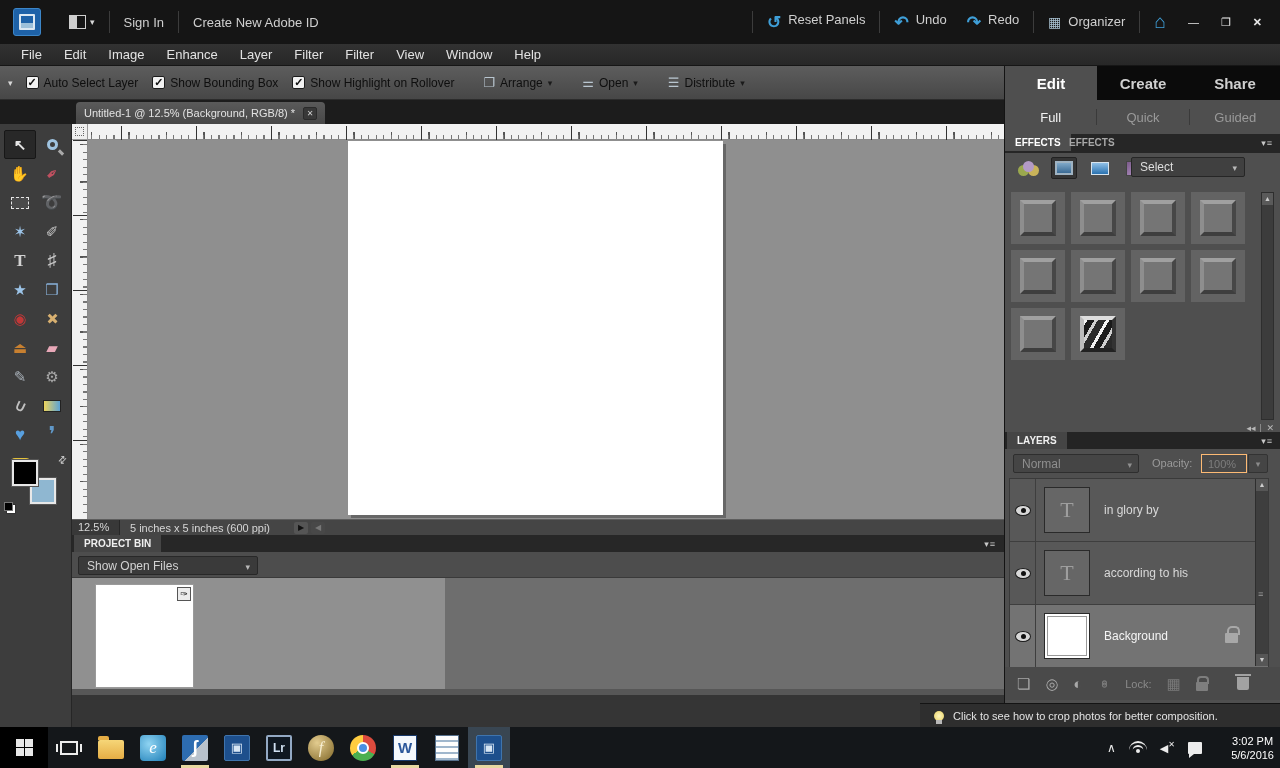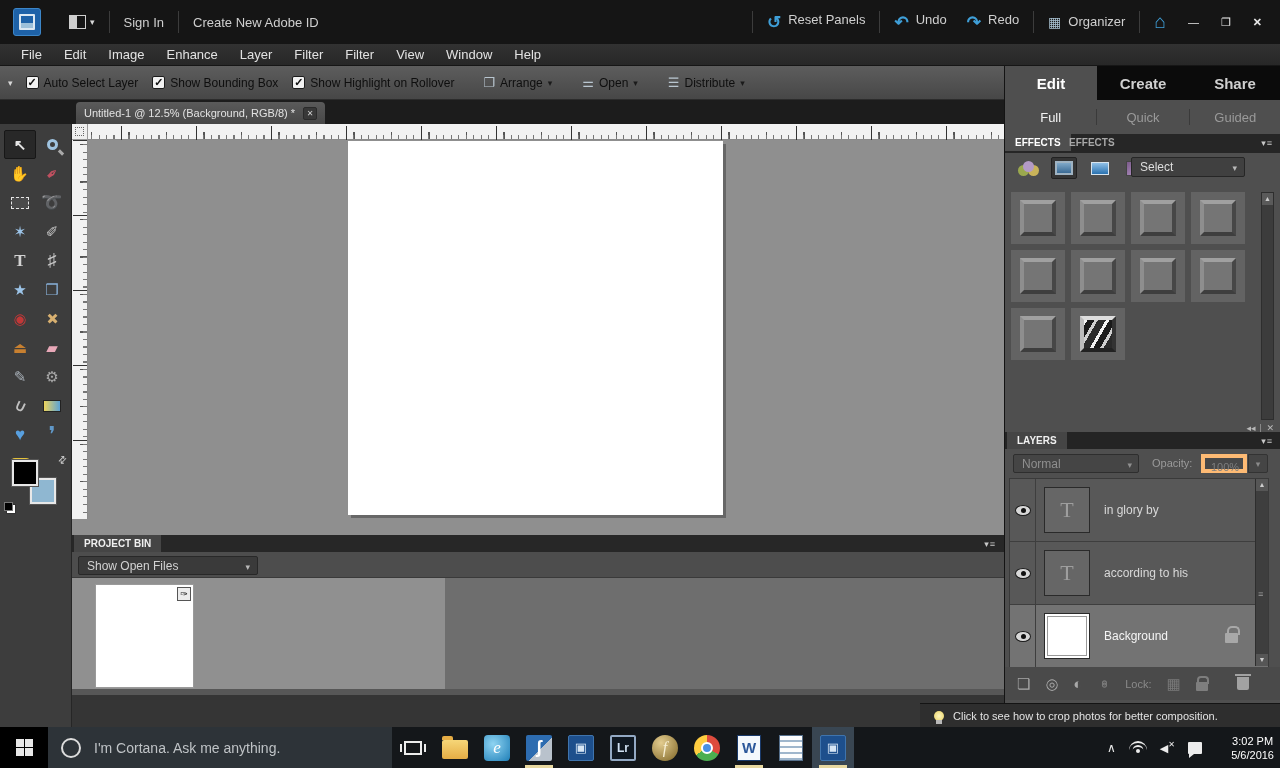--- a/index.html
+++ b/index.html
@@ -125,21 +125,21 @@
   .dockicons{position:absolute;right:6px;top:357px;color:#b8b8b8;font-size:9px;display:flex;gap:5px;align-items:center;}
   .dockicons .dv{width:1px;height:9px;background:#888;}
   
   .layershdr{position:absolute;left:0;top:366px;width:276px;height:17px;background:#242424;}
   .layerstab{position:absolute;left:2px;top:0;height:17px;background:#454545;color:#f0f0f0;font-size:10px;font-weight:bold;padding:3px 10px 0;}
   .layershdr .panelmenu{position:absolute;right:8px;top:4px;}
   .blendrow{position:absolute;left:0;top:383px;width:276px;height:29px;background:#4f4f4f;}
   .blendsel{position:absolute;left:8px;top:5px;width:126px;height:19px;background:#454545;border:1px solid #2e2e2e;border-radius:2px;color:#8f8f8f;font-size:12px;padding:2px 8px;}
   .blendsel .caret{position:absolute;right:6px;top:5px;color:#8f8f8f;font-size:9px;}
   .oplabel{position:absolute;left:147px;top:8px;color:#9a9a9a;font-size:11px;}
-  .opbox{position:absolute;left:196px;top:5px;width:46px;height:19px;background:#484848;border:4px solid #fdba74;color:#7e7e7e;font-size:11px;padding:3px 6px;}
+  .opbox{position:absolute;left:196px;top:5px;width:46px;height:19px;background:#484848;border:1px solid #fdba74;color:#7e7e7e;font-size:11px;padding:3px 6px;}
   .opcaret{position:absolute;left:243px;top:5px;width:20px;height:19px;background:#454545;border:1px solid #333;color:#8a8a8a;font-size:9px;text-align:center;line-height:18px;border-radius:0 2px 2px 0;}
   .layerlist{position:absolute;left:4px;top:412px;width:260px;height:189px;background:#555;border:1px solid #3a3a3a;}
   .lrow{position:relative;width:100%;height:63px;background:#585858;border-bottom:1px solid #3e3e3e;}
   .lrow.selected{background:#737373;}
   .eyecol{position:absolute;left:0;top:0;width:26px;height:100%;border-right:1px solid #3e3e3e;display:flex;align-items:center;justify-content:center;}
   .eye{width:16px;height:11px;background:#d8d8d8;border:1px solid #1a1a1a;border-radius:50%;position:relative;}
   .eye::after{content:"";position:absolute;left:5px;top:2px;width:5px;height:5px;background:#111;border-radius:50%;}
   .lthumb{position:absolute;left:34px;top:8px;width:46px;height:46px;background:#666;border:1px solid #2a2a2a;display:flex;align-items:center;justify-content:center;}
   .lthumb .glyph{font-family:"Liberation Serif",serif;font-size:22px;color:#9e9e9e;}
   .lrow.bg-layer .lthumb{background:#fff;box-shadow:inset 0 0 0 2px #fff,inset 0 0 0 3px #999;}
@@ -427,20 +427,26 @@
         <span class="vline caps" style="left: 18px; top: 102px; font-size: 19px; letter-spacing: 4px;"></span>
         <span class="vline script" style="left: 240px; top: 108px; font-size: 42px;"></span>
         <span class="vline caps" style="left: 20px; top: 170px; font-size: 19px; letter-spacing: 4px;"></span>
         <span class="vline script" style="left: 208px; top: 182px; font-size: 46px;"></span>
         <span class="vline caps" style="left: 192px; top: 252px; font-size: 19px; letter-spacing: 4px;"></span>
         <span class="vline script" style="left: 12px; top: 272px; font-size: 52px;"></span>
         <span class="vline caps" style="left: 214px; top: 346px; font-size: 17px; letter-spacing: 2px;"></span>
       </div>
   </div>
 
+  <div class="statusbar">
+    <span class="zoombox">12.5%</span>
+    <span class="sizeinfo">5 inches x 5 inches (600 ppi)</span>
+    <i class="sb-play">▶</i>
+    <i class="sb-back">◀</i>
+  </div>
 
   <div class="binhdr">
     <span class="bintab">PROJECT BIN</span>
     <i class="panelmenu">▾≡</i>
   </div>
   <div class="binbar">
     <span class="binselect"><span>Show Open Files</span><i class="caret">▾</i></span>
   </div>
   <div class="binbody">
     <div class="binstrip"></div>
@@ -606,24 +612,20 @@
 
   <div class="taskbar">
     <span class="startbtn">
         <i class="winlogo">
           <i></i>
           <i></i>
           <i></i>
           <i></i>
         </i>
       </span>
-    <span class="cortana">
-      <i class="ring"></i>
-      <span class="ph">I'm Cortana. Ask me anything.</span>
-    </span>
     <span class="tbicons">
 
     <span class="tb-slot taskview">
           <i class="tb-ic glyph"></i>
         </span>
         <span class="tb-slot folder">
           <i class="tb-ic glyph"></i>
         </span>
         <span class="tb-slot ie">
           <i class="tb-ic glyph">e</i>

